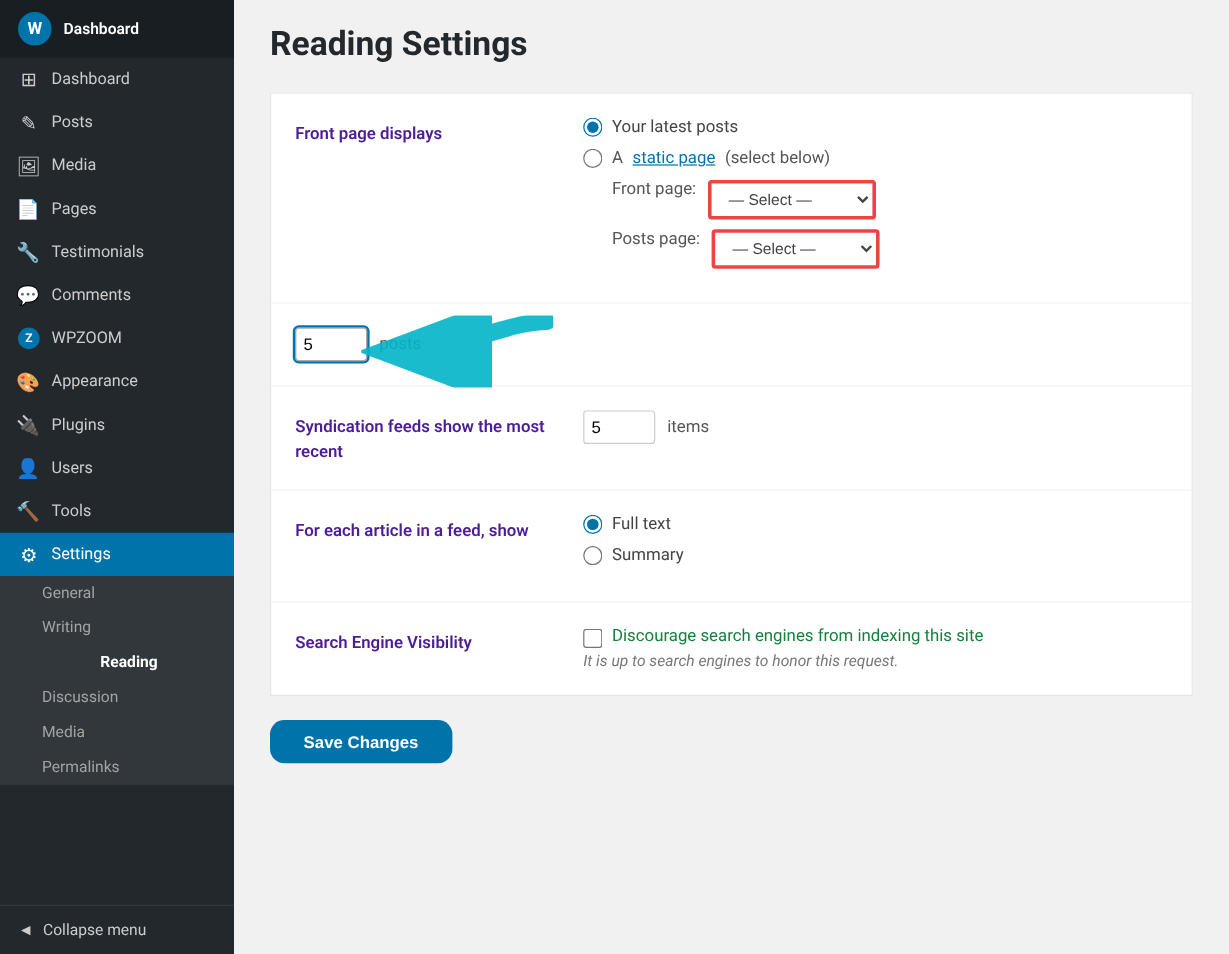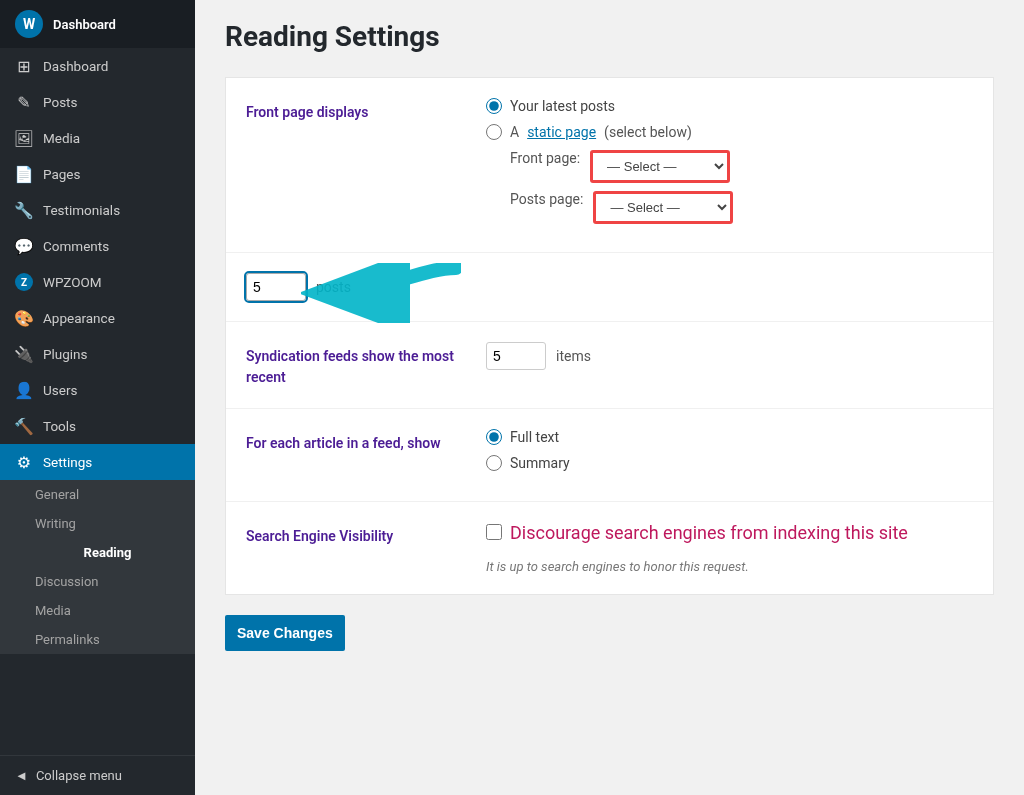--- a/index.html
+++ b/index.html
@@ -163,31 +163,31 @@
       left: 60px;
       top: -8px;
       pointer-events: none;
     }
 
     
     .checkbox-row {
       display: flex; align-items: flex-start; gap: 8px;
     }
     .checkbox-row input[type="checkbox"] { margin-top: 2px; width: 16px; height: 16px; cursor: pointer; }
-    .checkbox-label { font-size: 18px; color: #be185d; }
-    .hint-text { font-size: 13px; color: #777; font-style: italic; margin-top: 16px; margin-left: 0; }
+    .checkbox-label { font-size: 14px; color: #15803d; }
+    .hint-text { font-size: 13px; color: #777; font-style: italic; margin-top: 4px; margin-left: 0; }
 
     
     .save-btn {
       background: #0073aa;
       color: #fff;
       border: none;
-      padding: 10px 12px;
-      font-size: 14px;
-      border-radius: 2px;
+      padding: 10px 28px;
+      font-size: 14px;
+      border-radius: 12px;
       cursor: pointer;
       margin-top: 20px;
       font-weight: 600;
     }
     .settings-parent {
       position: relative;
     }
   </style>
 </head>
 <body>

